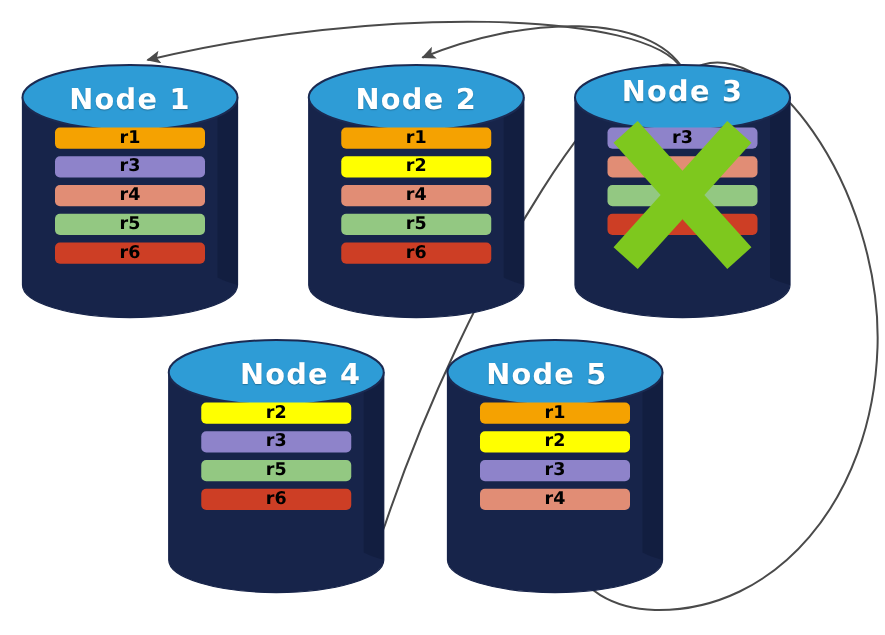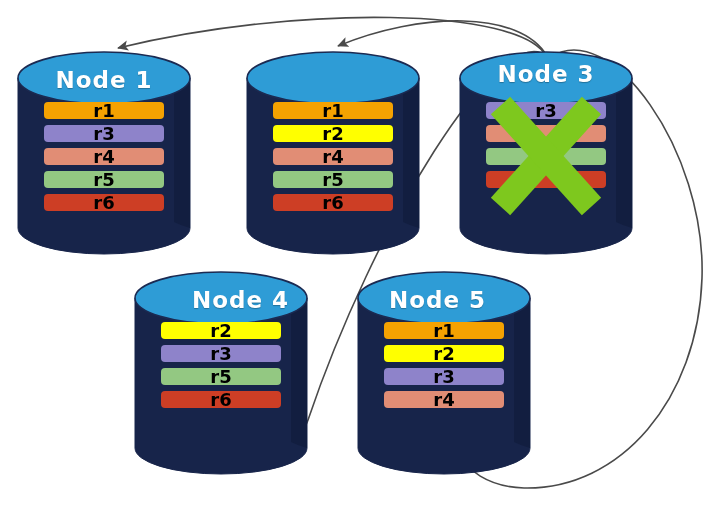--- a/index.html
+++ b/index.html
@@ -46,21 +46,21 @@
     letter-spacing: 1px;
     font-family: "DejaVu Sans", sans-serif;
     text-shadow: 0 1px 1px rgba(0,0,0,0.28);
   }
   .rec {
     position: absolute;
     height: 17px;
     border-radius: 4px;
     color: #000000;
     font-weight: bold;
-    font-size: 18px;
+    font-size: 14px;
     text-align: center;
     line-height: 17px;
     font-family: "DejaVu Sans", sans-serif;
     box-sizing: border-box;
   }
   .xmark {
     position: absolute;
     pointer-events: none;
   }
 </style>
@@ -96,20 +96,21 @@
         <div class="rec" style="left: 26px; top: 96px; width: 120px; background: rgb(225, 141, 117);">r4</div>
         <div class="rec" style="left: 26px; top: 119px; width: 120px; background: rgb(147, 200, 130);">r5</div>
         <div class="rec" style="left: 26px; top: 142px; width: 120px; background: rgb(205, 62, 37);">r6</div>
       </div>
       <div class="node" style="left: 247px; top: 52px; width: 172px; height: 210px;">
         <svg width="178" height="216" viewBox="0 0 178 216">
           <path d="M 0,26 L 0,176 A 86,26 0 0 0 172,176 L 172,26 Z" fill="#17244a" stroke="#17244a" stroke-width="1"></path>
           <path d="M 156,26 L 156,170 A 86,26 0 0 0 172,176 L 172,26 Z" fill="#0f1a38" opacity="0.55"></path>
           <ellipse cx="86" cy="26" rx="86" ry="26" fill="#2e9cd6" stroke="#1b2a52" stroke-width="1.6"></ellipse>
         </svg>
+        <div class="node-title" style="top: 15px;">Node  2</div>
         <div class="rec" style="left: 26px; top: 50px; width: 120px; background: rgb(245, 162, 1);">r1</div>
         <div class="rec" style="left: 26px; top: 73px; width: 120px; background: rgb(255, 255, 0);">r2</div>
         <div class="rec" style="left: 26px; top: 96px; width: 120px; background: rgb(225, 141, 117);">r4</div>
         <div class="rec" style="left: 26px; top: 119px; width: 120px; background: rgb(147, 200, 130);">r5</div>
         <div class="rec" style="left: 26px; top: 142px; width: 120px; background: rgb(205, 62, 37);">r6</div>
       </div>
       <div class="node" style="left: 460px; top: 52px; width: 172px; height: 210px;">
         <svg width="178" height="216" viewBox="0 0 178 216">
           <path d="M 0,26 L 0,176 A 86,26 0 0 0 172,176 L 172,26 Z" fill="#17244a" stroke="#17244a" stroke-width="1"></path>
           <path d="M 156,26 L 156,170 A 86,26 0 0 0 172,176 L 172,26 Z" fill="#0f1a38" opacity="0.55"></path>

